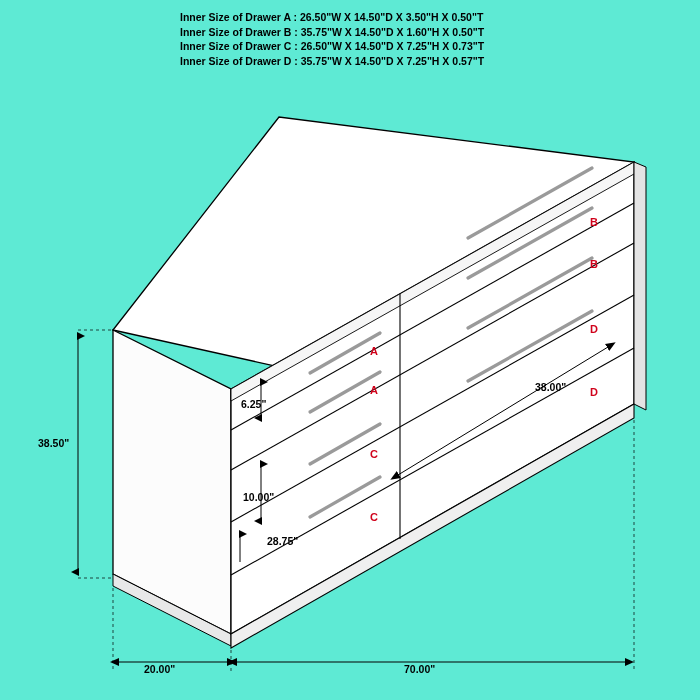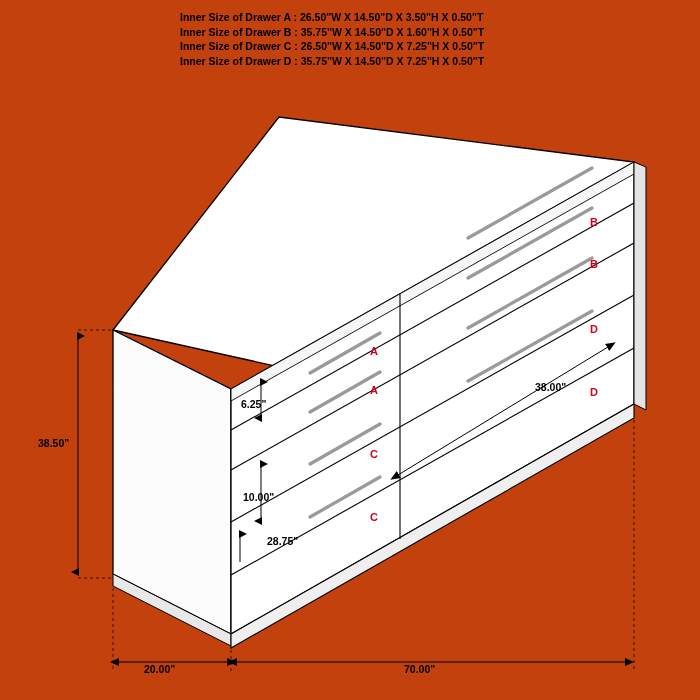--- a/index.html
+++ b/index.html
@@ -7,21 +7,21 @@
     padding: 0;
     background: #ffffff;
   }
   body {
     font-family: "Liberation Sans", sans-serif;
   }
   #page {
     position: relative;
     width: 700px;
     height: 700px;
-    background: #c2410c;
+    background: #5eead4;
     overflow: hidden;
   }
   #spec-block {
     position: absolute;
     left: 180px;
     top: 10px;
     width: 420px;
   }
   .spec-line {
     font-size: 10.5px;
@@ -52,22 +52,22 @@
   }
 </style>
 </head>
 <body>
 
 <div id="page">
 
   <div id="spec-block">
     <div class="spec-line">Inner Size of Drawer A : 26.50"W X 14.50"D X 3.50"H X 0.50"T</div>
     <div class="spec-line">Inner Size of Drawer B : 35.75"W X 14.50"D X 1.60"H X 0.50"T</div>
-    <div class="spec-line">Inner Size of Drawer C : 26.50"W X 14.50"D X 7.25"H X 0.50"T</div>
-    <div class="spec-line">Inner Size of Drawer D : 35.75"W X 14.50"D X 7.25"H X 0.50"T</div>
+    <div class="spec-line">Inner Size of Drawer C : 26.50"W X 14.50"D X 7.25"H X 0.73"T</div>
+    <div class="spec-line">Inner Size of Drawer D : 35.75"W X 14.50"D X 7.25"H X 0.57"T</div>
   </div>
 
   <svg class="diagram" viewBox="0 0 700 700">
     <defs>
       <marker id="arrUp" markerWidth="8" markerHeight="8" refX="4" refY="7" orient="auto">
         <path d="M4,0 L8,8 L0,8 Z" fill="#000"></path>
       </marker>
       <marker id="arrDn" markerWidth="8" markerHeight="8" refX="4" refY="1" orient="auto">
         <path d="M4,8 L0,0 L8,0 Z" fill="#000"></path>
       </marker>

